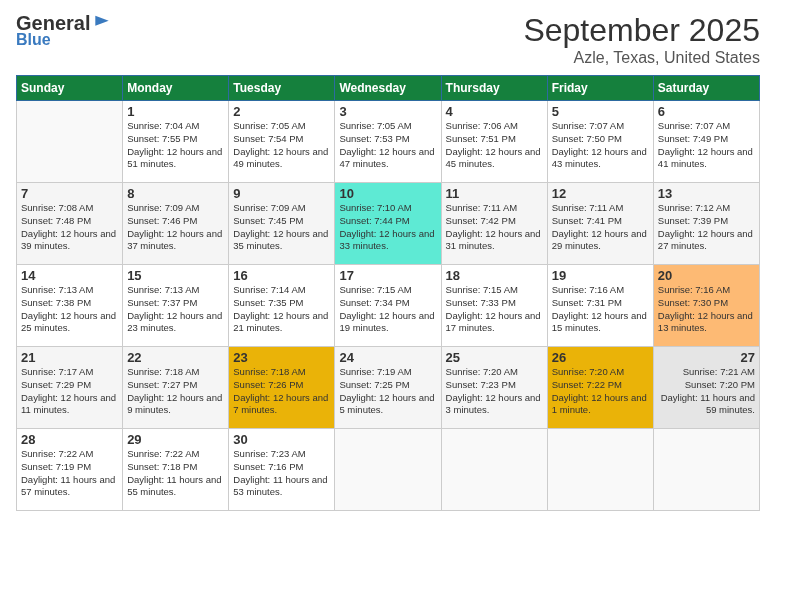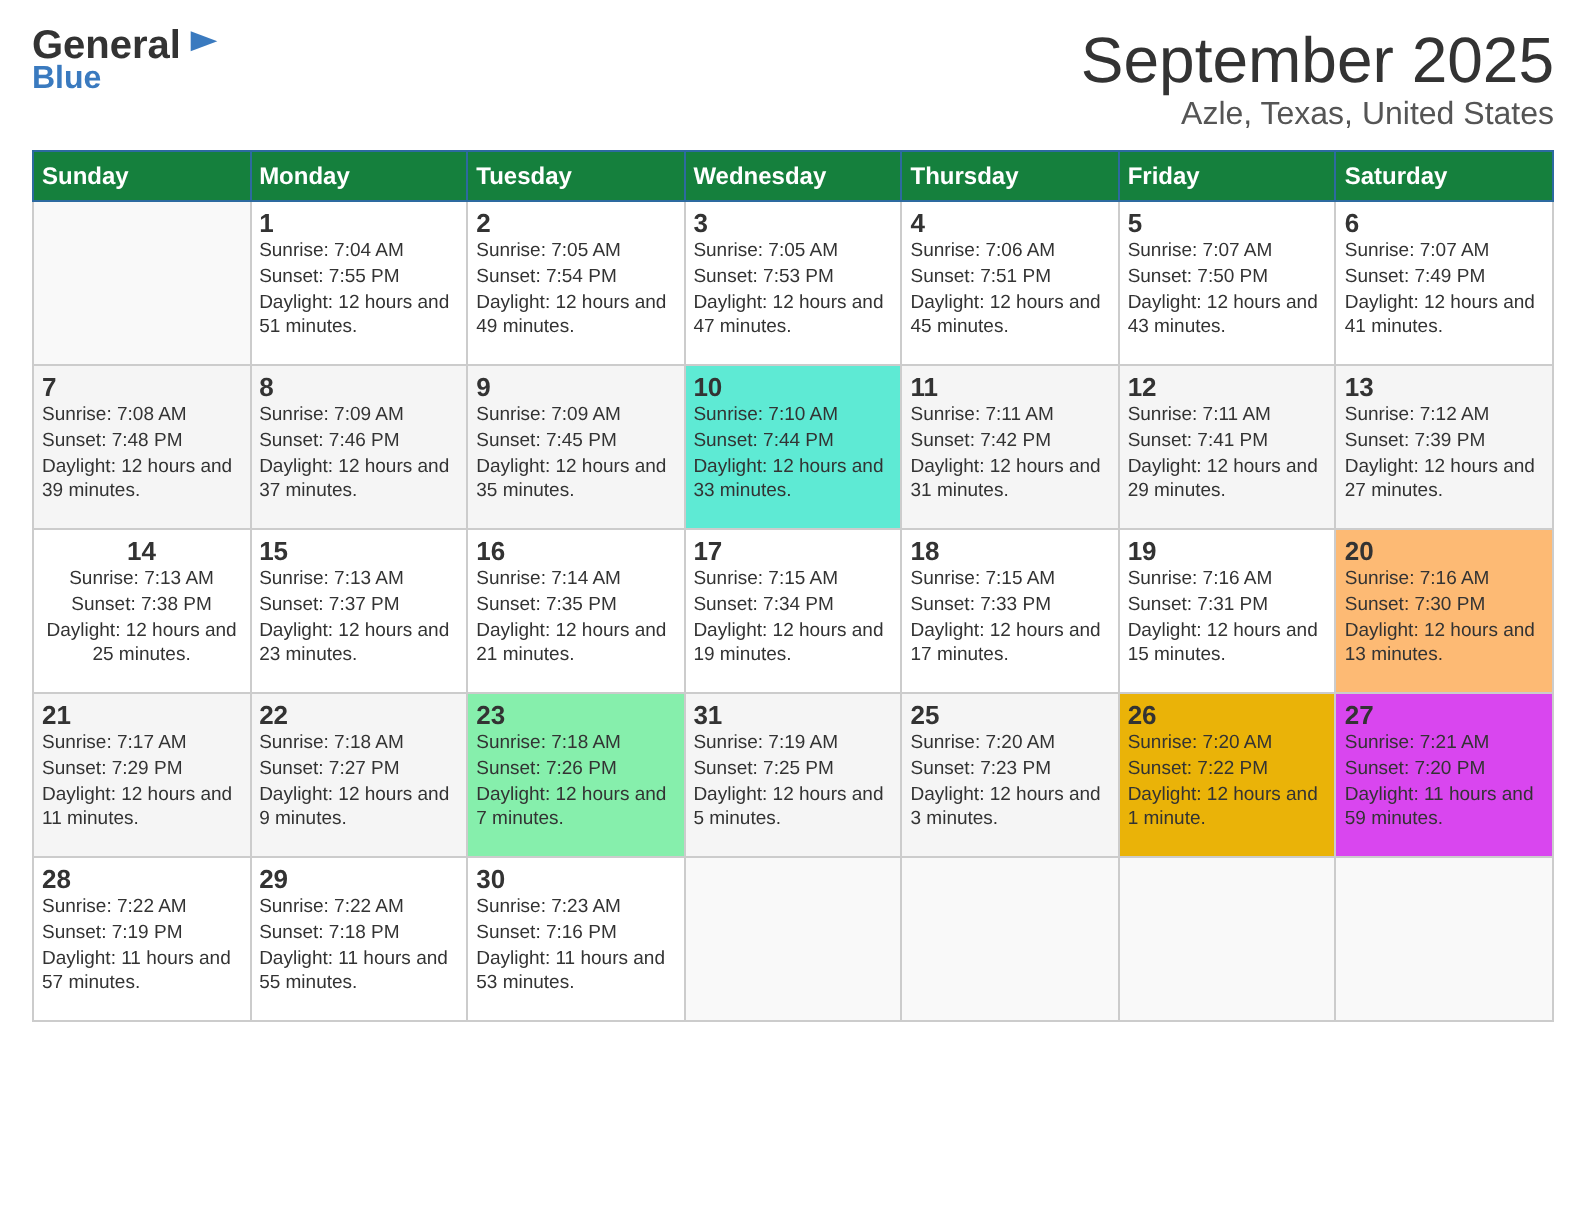--- a/index.html
+++ b/index.html
@@ -6,21 +6,21 @@
     body {
       font-family: Arial, sans-serif;
       background: #fff;
       width: 792px;
       height: 612px;
       overflow: hidden;
     }
     .container {
       width: 792px;
       height: 612px;
-      padding: 12px 15px 8px 16px;
+      padding: 12px 32px 8px 16px;
     }
     .header {
       display: flex;
       justify-content: space-between;
       align-items: flex-start;
       margin-bottom: 8px;
     }
     .logo {
       display: flex;
       flex-direction: column;
@@ -171,21 +171,21 @@
           <td style="background: rgb(245, 245, 245);">
             <span class="day-number">12</span>
             <div class="day-info">Sunrise: 7:11 AM<br>Sunset: 7:41 PM<br>Daylight: 12 hours and 29 minutes.</div>
           </td>
           <td style="background: rgb(245, 245, 245);">
             <span class="day-number">13</span>
             <div class="day-info">Sunrise: 7:12 AM<br>Sunset: 7:39 PM<br>Daylight: 12 hours and 27 minutes.</div>
           </td>
         </tr>
         <tr>
-          <td style="background: rgb(255, 255, 255); text-align: center;">
+          <td style="background: rgb(255, 255, 255);">
             <span class="day-number">14</span>
             <div class="day-info">Sunrise: 7:13 AM<br>Sunset: 7:38 PM<br>Daylight: 12 hours and 25 minutes.</div>
           </td>
           <td style="background: rgb(255, 255, 255);">
             <span class="day-number">15</span>
             <div class="day-info">Sunrise: 7:13 AM<br>Sunset: 7:37 PM<br>Daylight: 12 hours and 23 minutes.</div>
           </td>
           <td style="background: rgb(255, 255, 255);">
             <span class="day-number">16</span>
             <div class="day-info">Sunrise: 7:14 AM<br>Sunset: 7:35 PM<br>Daylight: 12 hours and 21 minutes.</div>
@@ -209,37 +209,37 @@
         </tr>
         <tr>
           <td style="background: rgb(245, 245, 245);">
             <span class="day-number">21</span>
             <div class="day-info">Sunrise: 7:17 AM<br>Sunset: 7:29 PM<br>Daylight: 12 hours and 11 minutes.</div>
           </td>
           <td style="background: rgb(245, 245, 245);">
             <span class="day-number">22</span>
             <div class="day-info">Sunrise: 7:18 AM<br>Sunset: 7:27 PM<br>Daylight: 12 hours and 9 minutes.</div>
           </td>
-          <td style="background: #86efac;">
+          <td style="background: #eab308;">
             <span class="day-number">23</span>
             <div class="day-info">Sunrise: 7:18 AM<br>Sunset: 7:26 PM<br>Daylight: 12 hours and 7 minutes.</div>
           </td>
           <td style="background: rgb(245, 245, 245);">
-            <span class="day-number">31</span>
+            <span class="day-number">24</span>
             <div class="day-info">Sunrise: 7:19 AM<br>Sunset: 7:25 PM<br>Daylight: 12 hours and 5 minutes.</div>
           </td>
           <td style="background: rgb(245, 245, 245);">
             <span class="day-number">25</span>
             <div class="day-info">Sunrise: 7:20 AM<br>Sunset: 7:23 PM<br>Daylight: 12 hours and 3 minutes.</div>
           </td>
           <td style="background: #eab308;">
             <span class="day-number">26</span>
             <div class="day-info">Sunrise: 7:20 AM<br>Sunset: 7:22 PM<br>Daylight: 12 hours and 1 minute.</div>
           </td>
-          <td style="background: #d946ef;">
+          <td style="background: #e5e5e5; text-align: right;">
             <span class="day-number">27</span>
             <div class="day-info">Sunrise: 7:21 AM<br>Sunset: 7:20 PM<br>Daylight: 11 hours and 59 minutes.</div>
           </td>
         </tr>
         <tr>
           <td style="background: rgb(255, 255, 255);">
             <span class="day-number">28</span>
             <div class="day-info">Sunrise: 7:22 AM<br>Sunset: 7:19 PM<br>Daylight: 11 hours and 57 minutes.</div>
           </td>
           <td style="background: rgb(255, 255, 255);">

